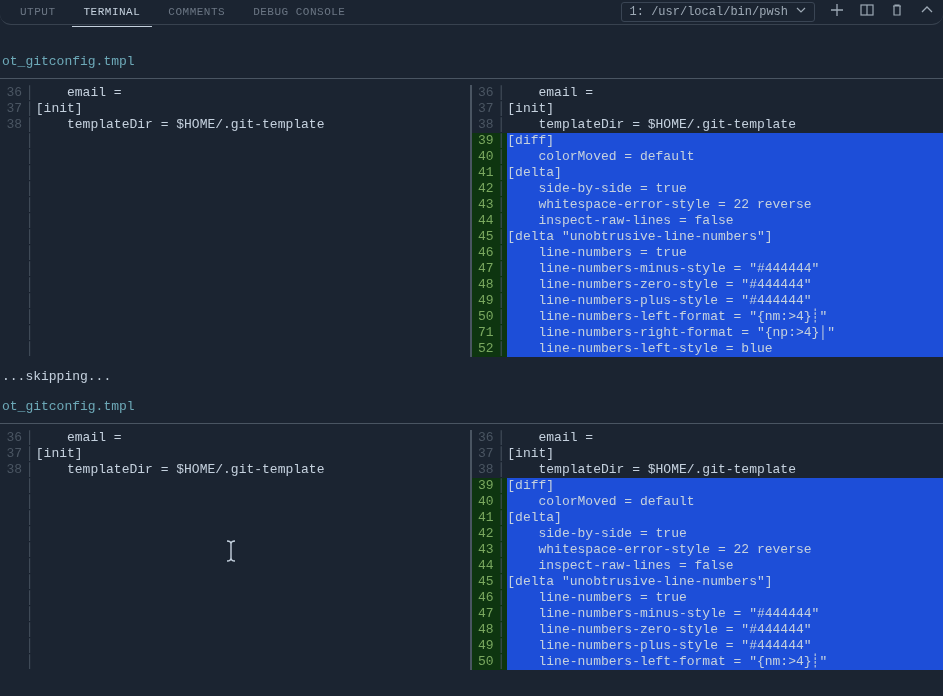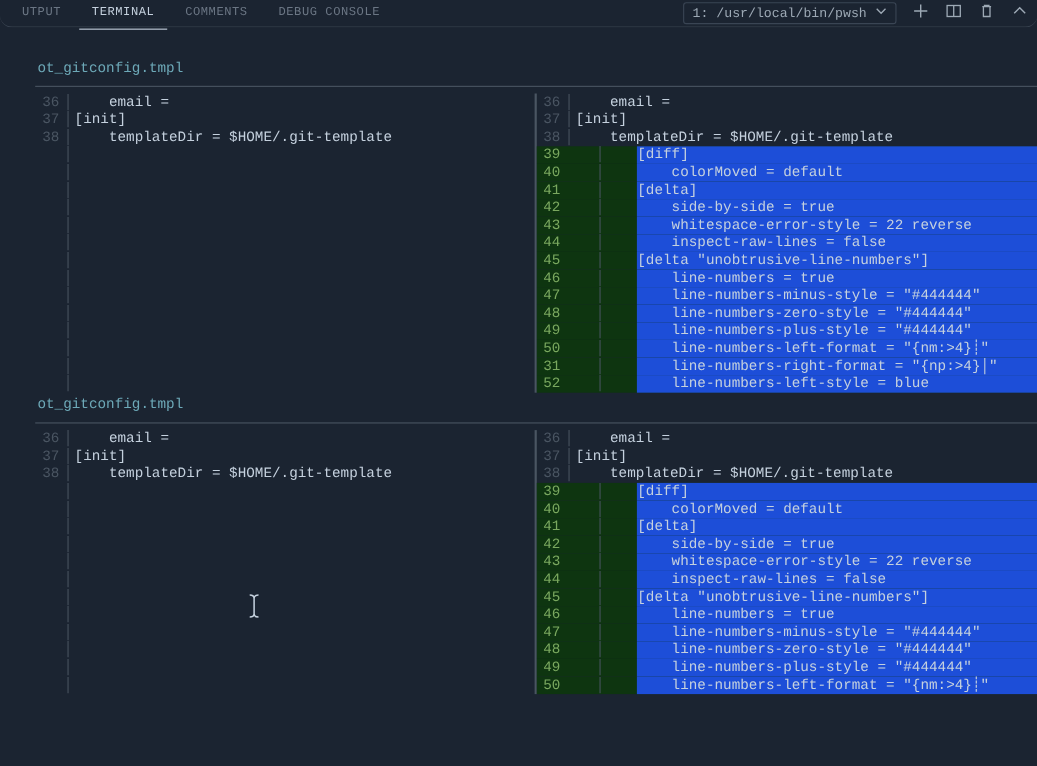--- a/index.html
+++ b/index.html
@@ -60,21 +60,20 @@
       color: #9da9b5;
       cursor: pointer;
       display: flex;
       align-items: center;
       justify-content: center;
       width: 16px;
       height: 16px;
     }
     .terminal-content {
       padding-top: 26px;
-      padding-left: 32px;
     }
     .file-header {
       color: #6da9b8;
       padding: 3px 2px;
       font-size: 13px;
     }
     .hr-line {
       height: 1px;
       background: #4a5562;
       margin: 6px 0;
@@ -109,21 +108,20 @@
       color: #4a5562;
       padding-right: 2px;
       flex-shrink: 0;
     }
     .code-text {
       color: #c5d1de;
       flex: 1;
     }
     .code-line.added-bg {
       background: #0e3510;
-      gap: 28px;
     }
     .code-line.added-bg .code-text {
       background: #1d4ed8;
     }
     .skipping {
       color: #c5d1de;
       padding: 12px 2px;
     }
     .cursor-ibeam {
       position: absolute;
@@ -211,25 +209,26 @@
         <div class="code-line added-bg"><span class="ln added">41</span><span class="gutter-sep">│</span><span class="code-text">[delta]</span></div>
         <div class="code-line added-bg"><span class="ln added">42</span><span class="gutter-sep">│</span><span class="code-text">    side-by-side = true</span></div>
         <div class="code-line added-bg"><span class="ln added">43</span><span class="gutter-sep">│</span><span class="code-text">    whitespace-error-style = 22 reverse</span></div>
         <div class="code-line added-bg"><span class="ln added">44</span><span class="gutter-sep">│</span><span class="code-text">    inspect-raw-lines = false</span></div>
         <div class="code-line added-bg"><span class="ln added">45</span><span class="gutter-sep">│</span><span class="code-text">[delta "unobtrusive-line-numbers"]</span></div>
         <div class="code-line added-bg"><span class="ln added">46</span><span class="gutter-sep">│</span><span class="code-text">    line-numbers = true</span></div>
         <div class="code-line added-bg"><span class="ln added">47</span><span class="gutter-sep">│</span><span class="code-text">    line-numbers-minus-style = "#444444"</span></div>
         <div class="code-line added-bg"><span class="ln added">48</span><span class="gutter-sep">│</span><span class="code-text">    line-numbers-zero-style = "#444444"</span></div>
         <div class="code-line added-bg"><span class="ln added">49</span><span class="gutter-sep">│</span><span class="code-text">    line-numbers-plus-style = "#444444"</span></div>
         <div class="code-line added-bg"><span class="ln added">50</span><span class="gutter-sep">│</span><span class="code-text">    line-numbers-left-format = "{nm:&gt;4}┊"</span></div>
-        <div class="code-line added-bg"><span class="ln added">31</span><span class="gutter-sep">│</span><span class="code-text">    line-numbers-right-format = "{np:&gt;4}│"</span></div>
+        <div class="code-line added-bg"><span class="ln added">71</span><span class="gutter-sep">│</span><span class="code-text">    line-numbers-right-format = "{np:&gt;4}│"</span></div>
         <div class="code-line added-bg"><span class="ln added">52</span><span class="gutter-sep">│</span><span class="code-text">    line-numbers-left-style = blue</span></div>
       </div>
   </div>
 
+  <div class="skipping">...skipping...</div>
 
   <div class="file-header">ot_gitconfig.tmpl</div>
   <div class="hr-line"></div>
 
   <div class="diff-block">
     <div class="diff-pane left" id="pane-left-2">
         <div class="code-line"><span class="ln">36</span><span class="gutter-sep">│</span><span class="code-text">    email =</span></div>
         <div class="code-line"><span class="ln">37</span><span class="gutter-sep">│</span><span class="code-text">[init]</span></div>
         <div class="code-line"><span class="ln">38</span><span class="gutter-sep">│</span><span class="code-text">    templateDir = $HOME/.git-template</span></div>
         <div class="code-line"><span class="ln"></span><span class="gutter-sep">│</span></div>

